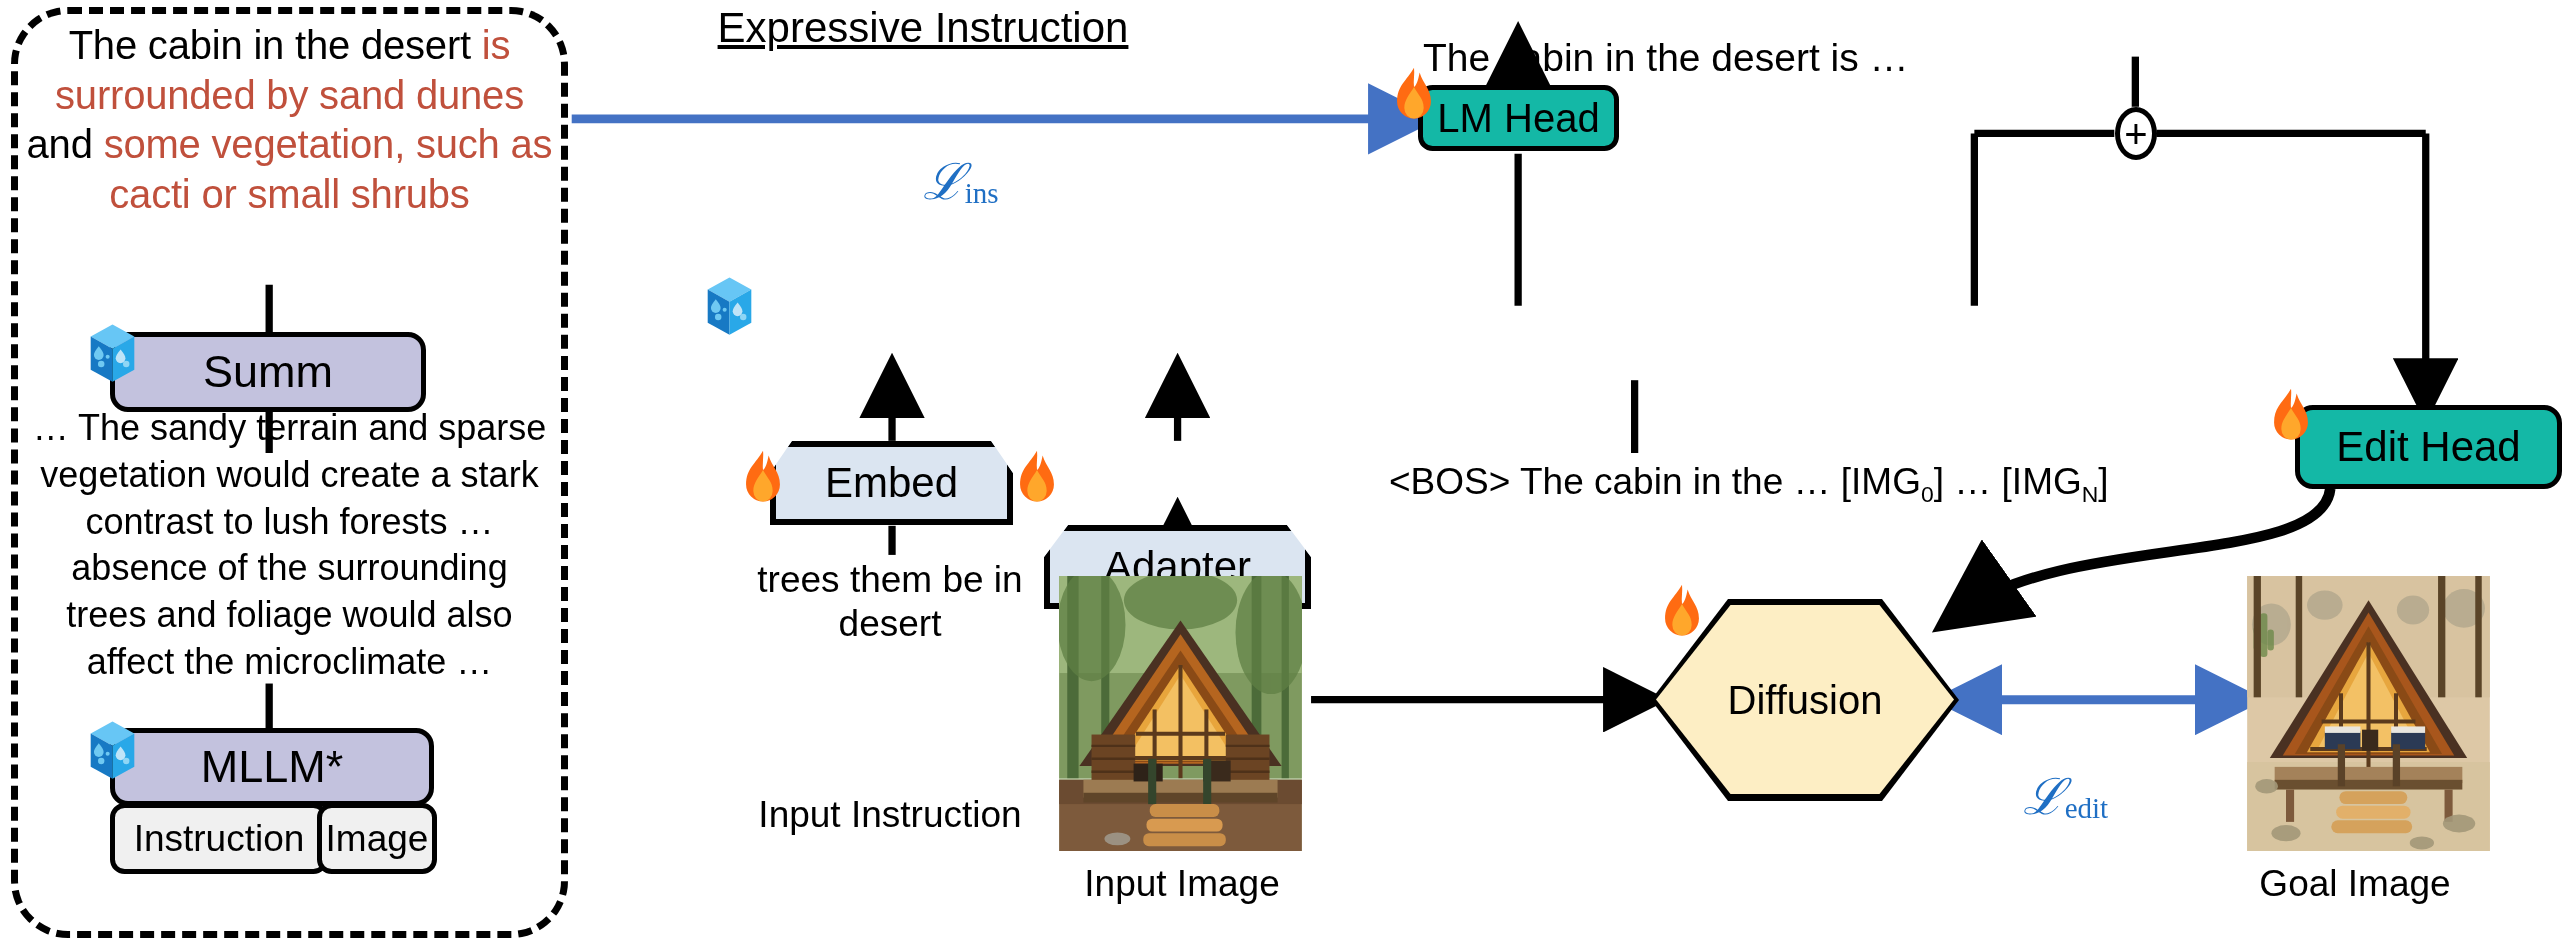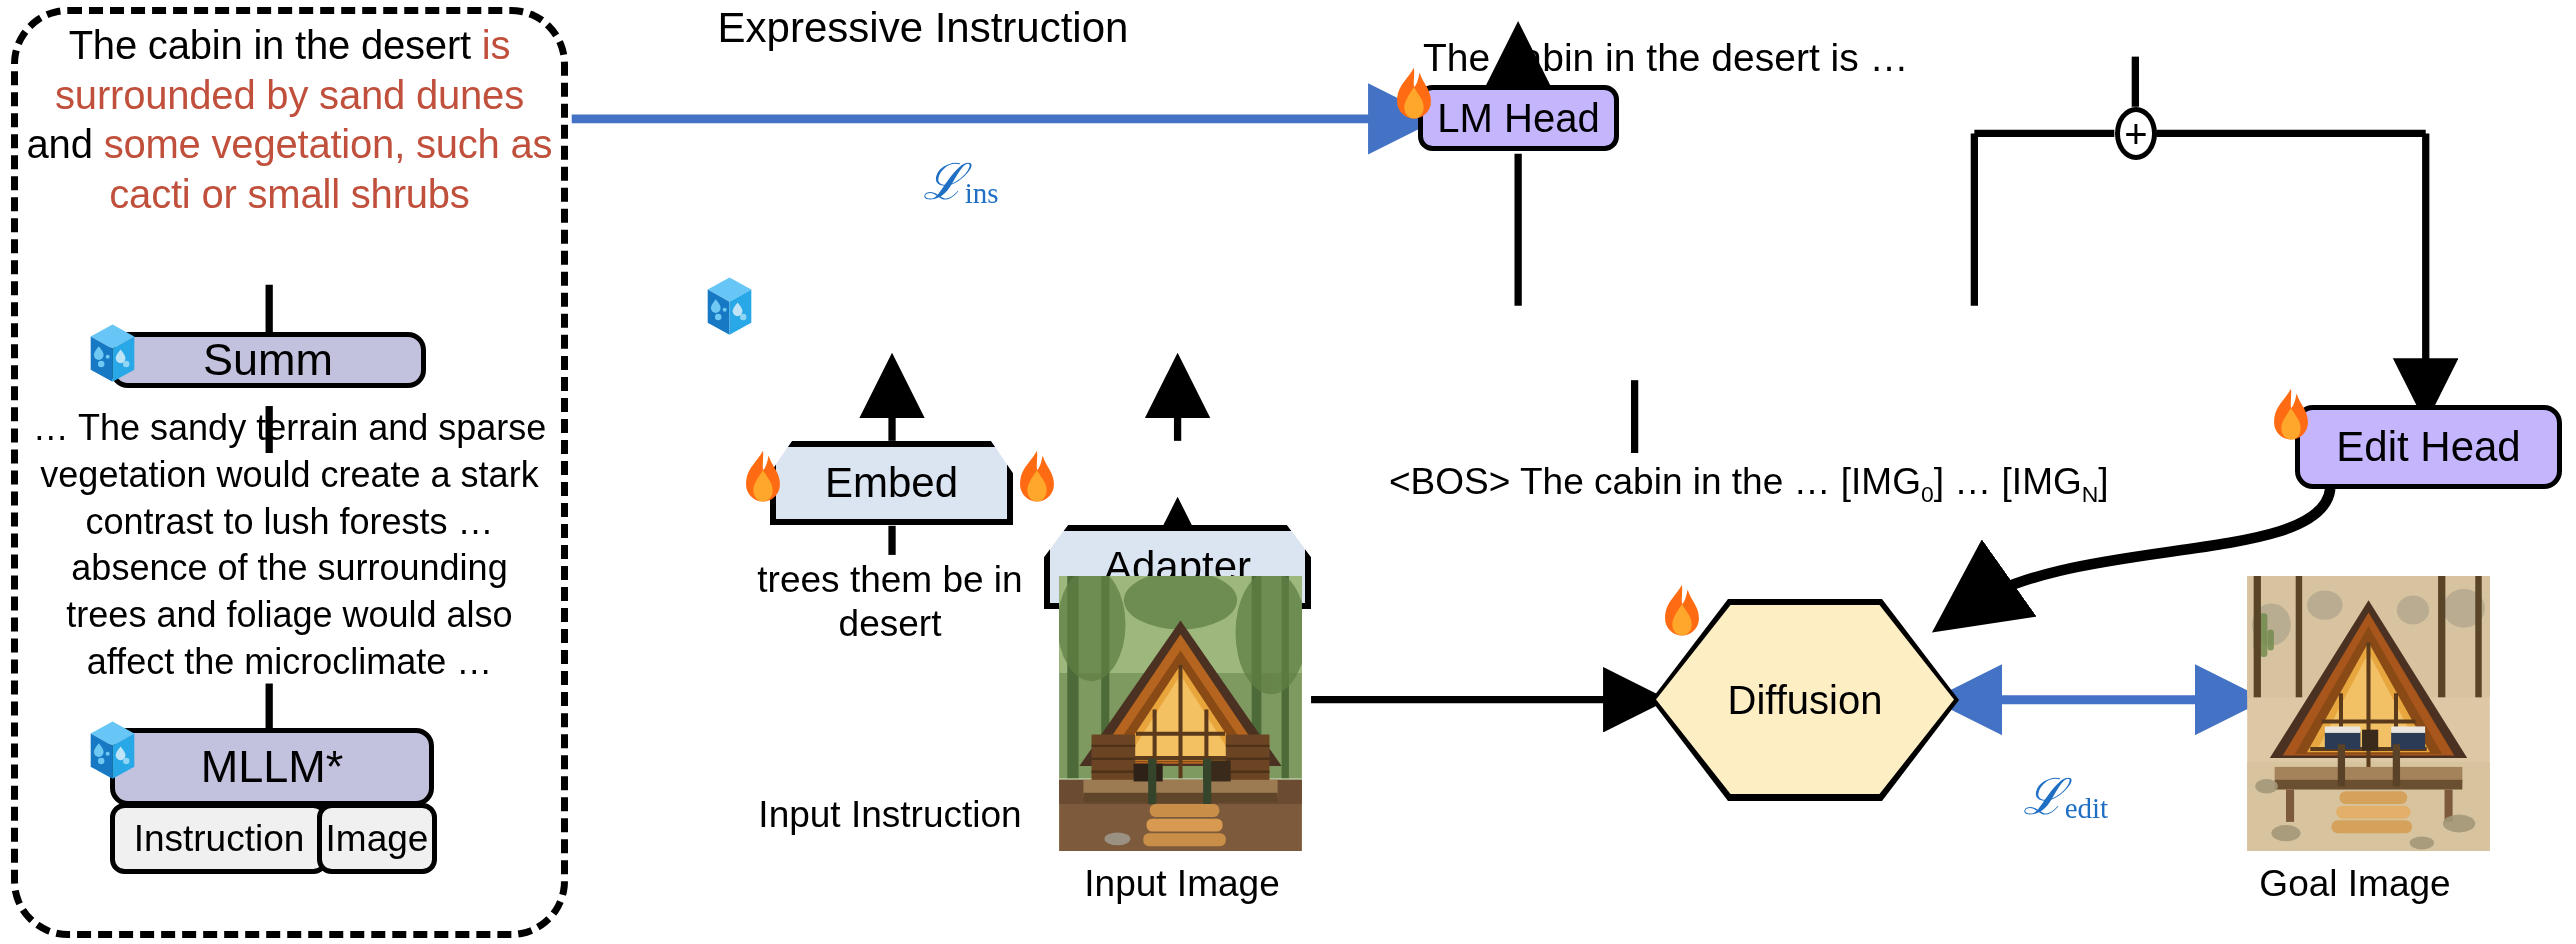--- a/index.html
+++ b/index.html
@@ -30,25 +30,25 @@
   }
 
   
   .node{
     box-sizing:border-box;
     border:5.7px solid #000;border-radius:18px;
     display:flex;align-items:center;justify-content:center;
     color:#000;white-space:nowrap;
   }
   .purple{background:#c3c2de;}
-  .peach{background:#c4b5fd;}
+  .peach{background:#14b8a6;}
   .green{background:#e4ecd8;}
   .greybox{background:#f0f0f0;}
 
-  #summ-node{left:110px;top:332px;width:316px;height:56px;font-size:45px;}
+  #summ-node{left:110px;top:332px;width:316px;height:80px;font-size:45px;}
   #mllm-star-node{left:110px;top:728px;width:324px;height:78px;font-size:45px;text-align:right;}
   #instruction-node{left:110px;top:803px;width:218px;height:71px;font-size:37px;border-radius:14.6px;}
   #image-node{left:317px;top:803px;width:120px;height:71px;font-size:37px;border-radius:14.6px;}
 
   #lm-head-node{left:1418px;top:85px;width:201px;height:66px;font-size:40px;border-radius:14.6px;}
   #mllm-node{left:727px;top:306px;width:1521px;height:73px;font-size:47px;border-radius:14.6px;}
   #edit-head-node{left:2295px;top:405px;width:267px;height:84px;font-size:42px;border-radius:18px;}
 
   
   .chamfer{
@@ -219,21 +219,21 @@
     </svg>
   </div>
 
   <div class="abs node greybox" id="instruction-node">
     <span>Instruction</span>
   </div>
   <div class="abs node greybox" id="image-node">
     <span>Image</span>
   </div>
 
-  <div class="abs caption" id="expressive-instruction-title" style="font-size:42px;">Expressive Instruction</div>
+  <div class="abs caption" id="expressive-instruction-title" style="font-size:42px;text-decoration:underline;">Expressive Instruction</div>
 
   <div class="abs" id="lm-output-text">The cabin in the desert is …</div>
 
   <div class="abs loss" id="loss-ins">
     <span class="cal">ℒ</span><sub>ins</sub>
   </div>
   <div class="abs loss" id="loss-edit">
     <span class="cal">ℒ</span><sub>edit</sub>
   </div>
 

